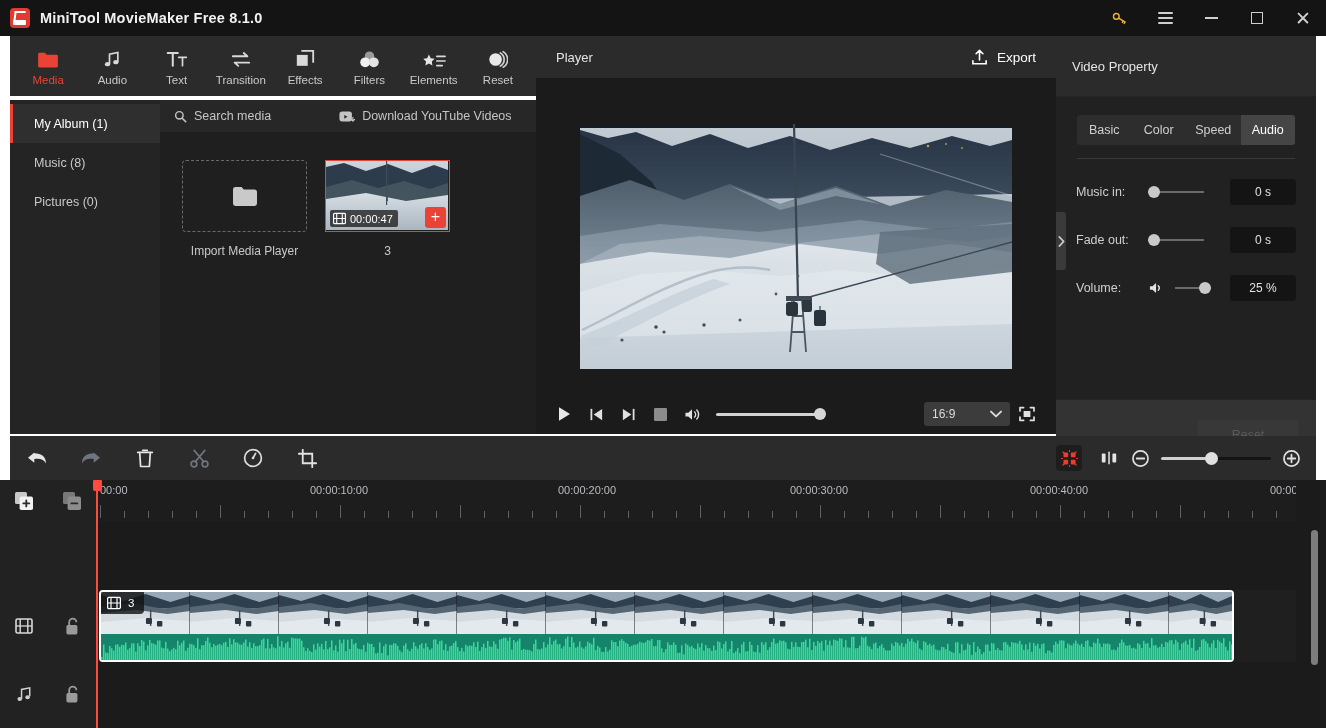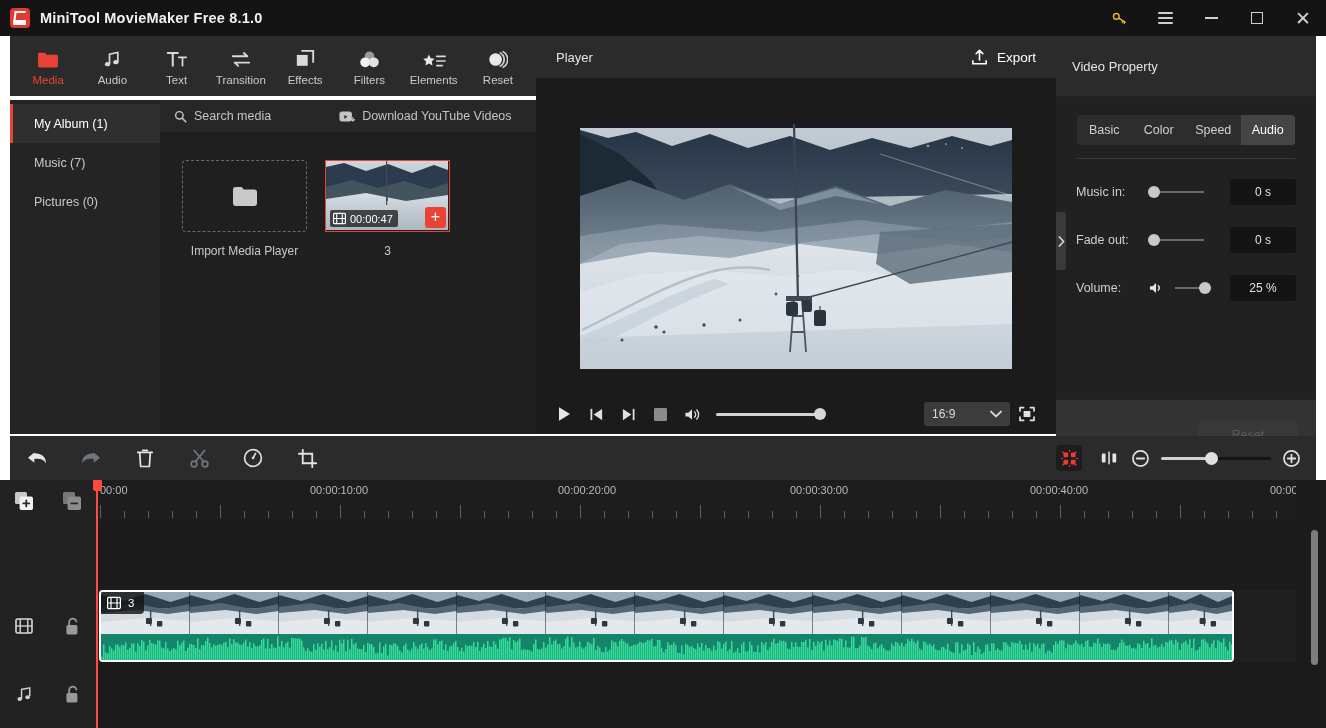--- a/index.html
+++ b/index.html
@@ -313,21 +313,21 @@
       <span class="nlabel">Reset</span>
     </div>
   </div>
 
   <div class="leftpanel">
     <div class="albumlist">
       <div class="album-item active">
         <span>My Album (1)</span>
       </div>
       <div class="album-item">
-        <span>Music (7)</span>
+        <span>Music (8)</span>
       </div>
       <div class="album-item">
         <span>Pictures (0)</span>
       </div>
     </div>
 
     <div class="mediaarea">
       <div class="mediatoolbar">
         <div class="mt-item mt-search">
           <svg width="13" height="13" viewBox="0 0 16 16">

